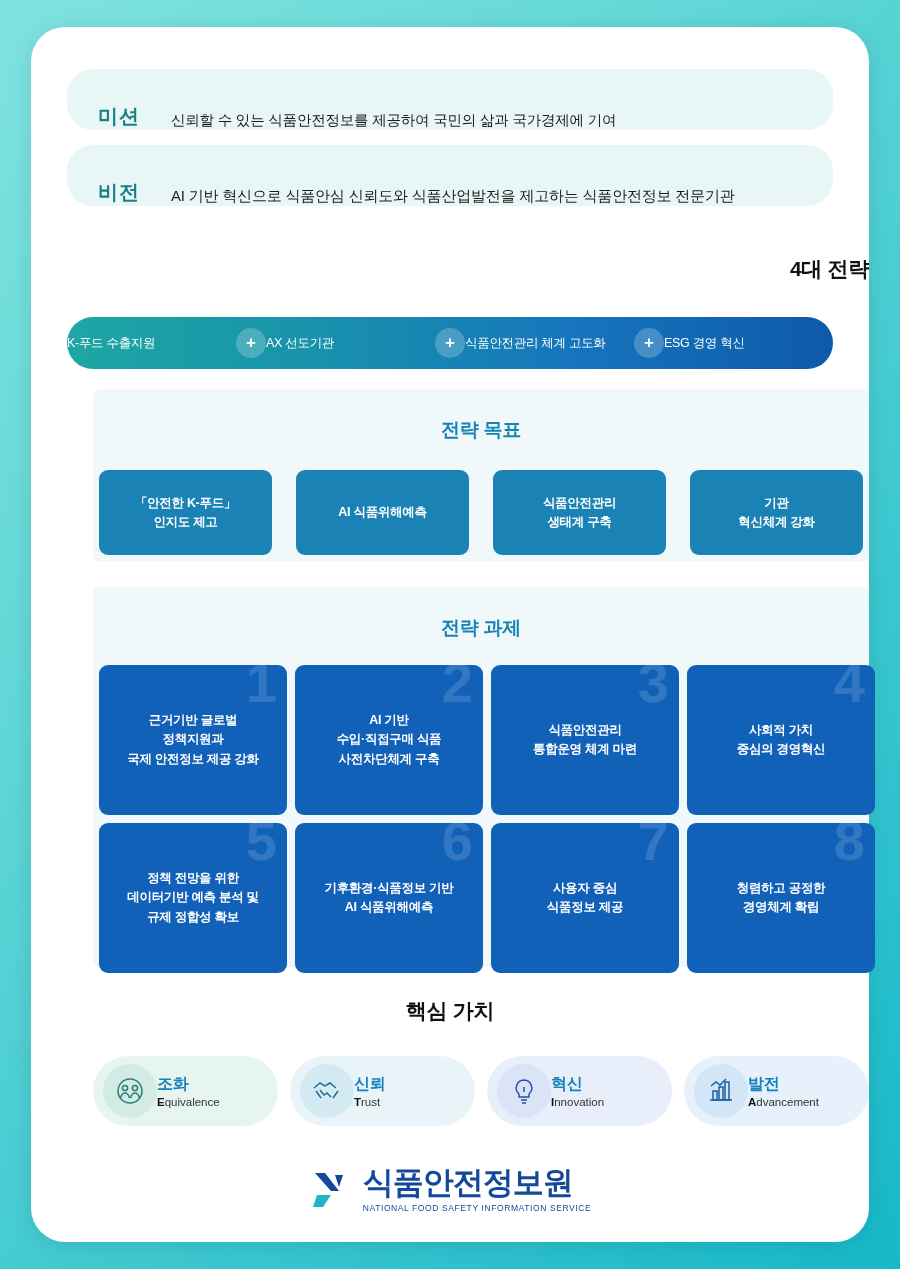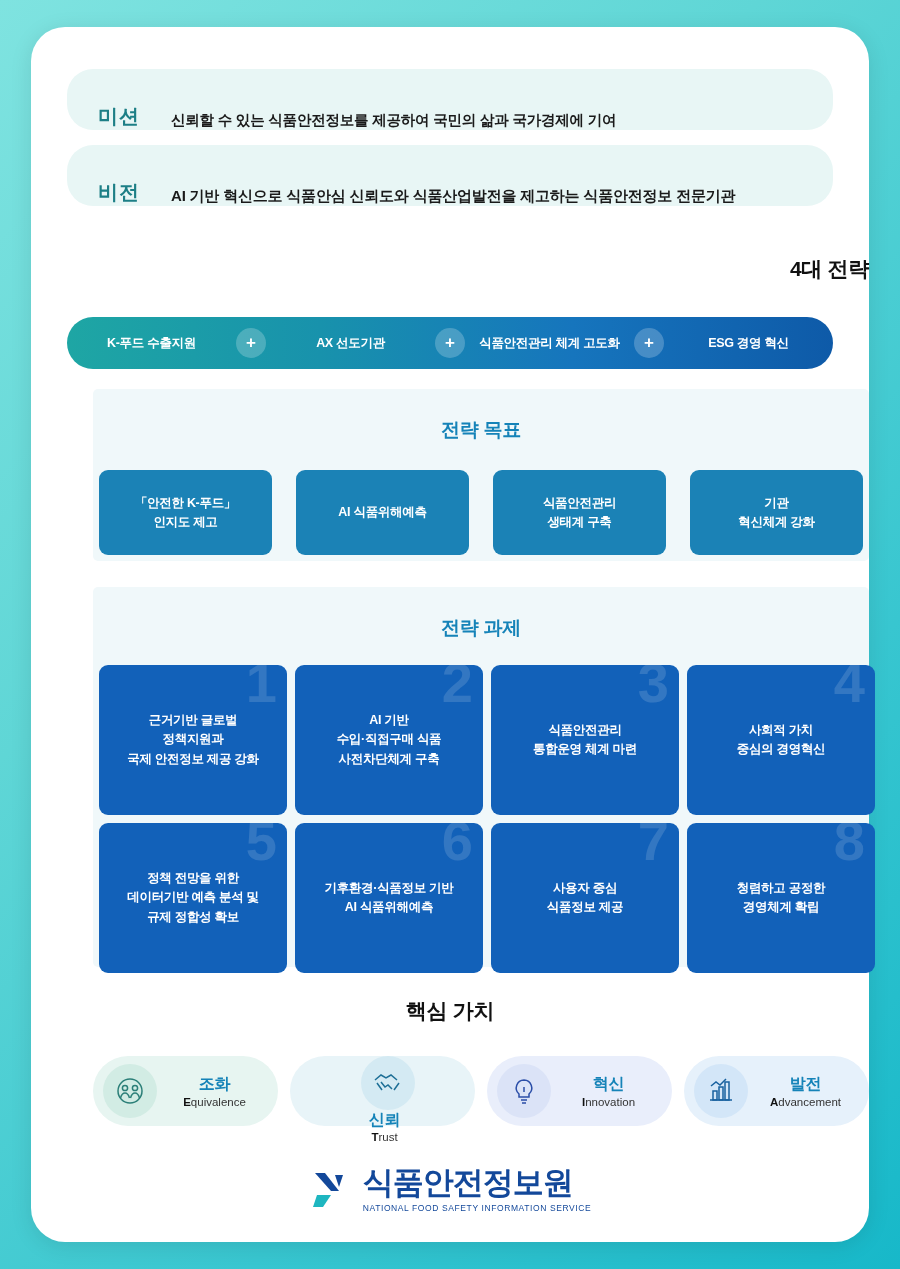--- a/index.html
+++ b/index.html
@@ -42,21 +42,21 @@
     font-size: 20px;
     font-weight: bold;
     color: #1d7f86;
     letter-spacing: 1px;
     flex: none;
   }
   .mv-text {
     font-size: 14.5px;
     color: #1a1a1a;
     letter-spacing: -0.2px;
-    font-weight: 700;
+    font-weight: 400;
     margin-top: 40px;
   }
   .mv-row.vision .mv-text { font-size: 15px; }
 
   
   .sec-title {
     position: absolute;
     left: 0; width: 838px;
     text-align: center;
     font-size: 21px;
@@ -72,24 +72,24 @@
     position: absolute;
     left: 36px; top: 290px;
     width: 766px; height: 52px;
     border-radius: 26px;
     background: linear-gradient(90deg, #1ea6a4 0%, #1892ac 33%, #1675bd 66%, #0e5aa8 100%);
     display: flex;
     align-items: center;
   }
   .strat-item {
     flex: 1 1 0;
-    text-align: center;
+    text-align: left;
     color: #ffffff;
     font-size: 12.5px;
-    font-weight: bold;
+    font-weight: normal;
     letter-spacing: -0.3px;
   }
   .plus {
     flex: none;
     width: 30px; height: 30px;
     border-radius: 50%;
     background: rgba(255,255,255,0.22);
     color: #fff;
     font-size: 17px;
     font-weight: bold;
@@ -202,37 +202,36 @@
   }
   .core-ic {
     width: 54px; height: 54px;
     border-radius: 50%;
     background: #d8eef2;
     flex: none;
     display: flex; align-items: center; justify-content: center;
   }
   .core-txt {
     flex: 1;
-    text-align: center;
     padding-right: 6px;
   }
   .core-ko {
     font-size: 16px; font-weight: bold;
     color: #1583b8;
     letter-spacing: -0.3px;
     line-height: 1.2;
   }
   .core-en {
     font-size: 11.5px;
     color: #333;
     margin-top: 2px;
   }
   .core-en b { color: #111; }
   .core-box.c1 { background:#e7f5f1; } .core-box.c1 .core-ic { background:#d2ece4; }
-  .core-box.c2 { background:#e8f4f8;flex-direction:column; } .core-box.c2 .core-ic { background:#d4eaf3; }
+  .core-box.c2 { background:#e8f4f8; } .core-box.c2 .core-ic { background:#d4eaf3; }
   .core-box.c3 { background:#e6f1fb; } .core-box.c3 .core-ic { background:#d3e6f8; }
   .core-box.c4 { background:#e9eefb; } .core-box.c4 .core-ic { background:#dbe3f7; }
 
   
   .logo {
     position: absolute;
     left: 0; top: 1140px;
     width: 838px;
     display: flex;
     justify-content: center;

